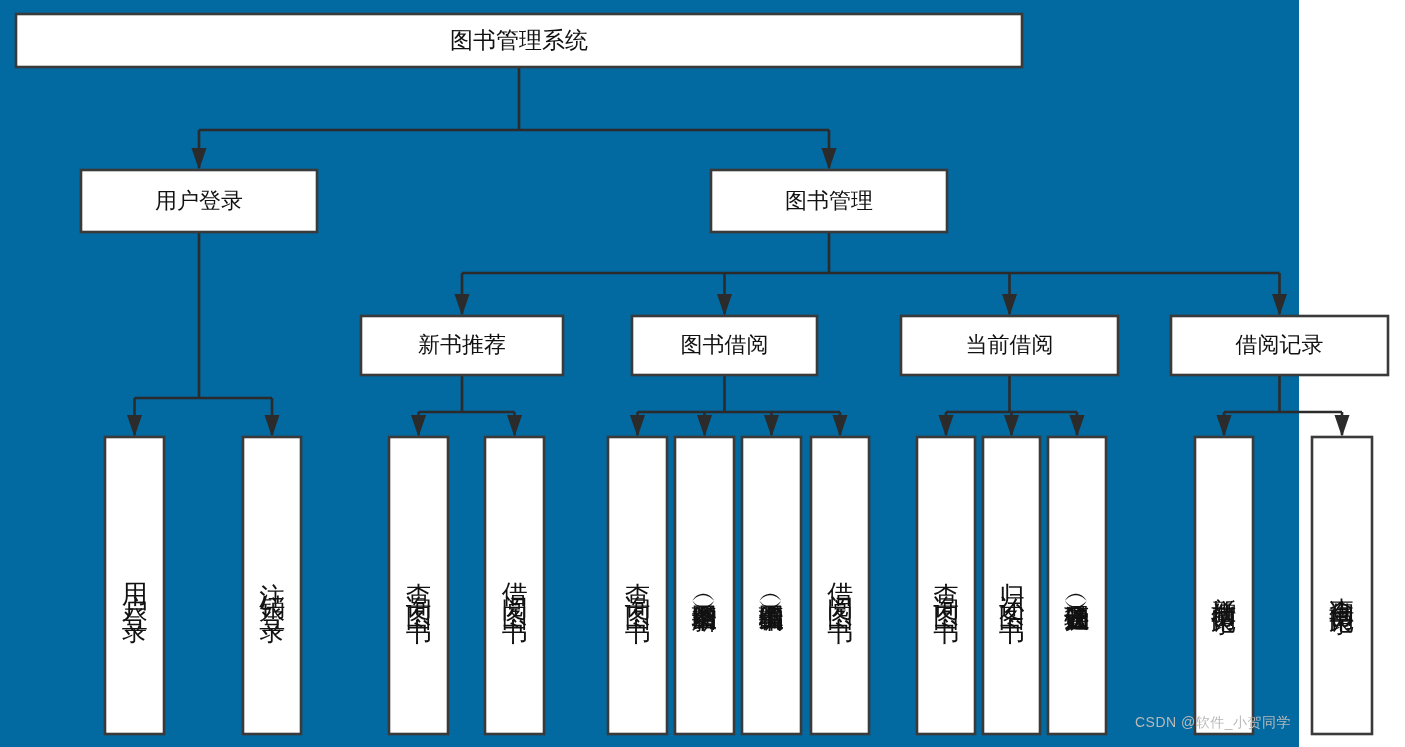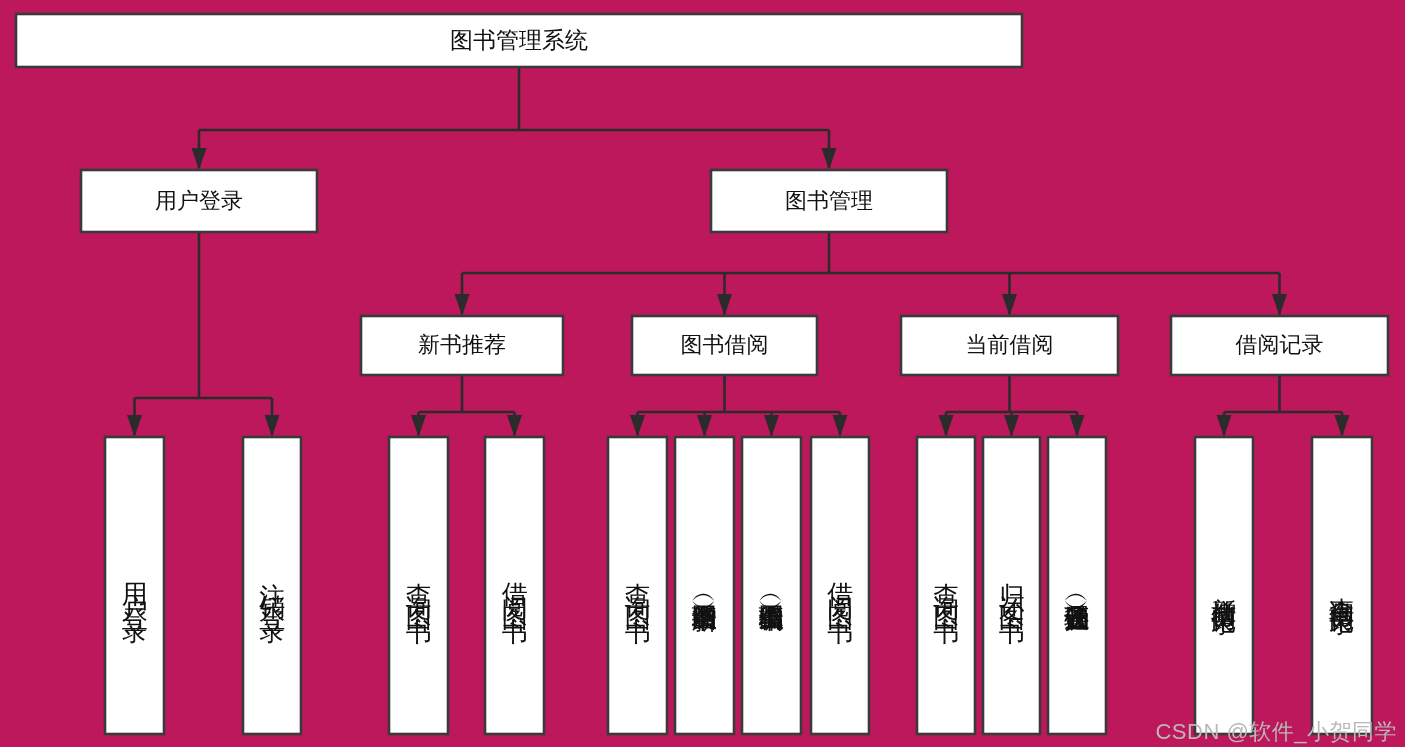--- a/index.html
+++ b/index.html
@@ -8,23 +8,23 @@
     background: #ffffff;
   }
   body {
     width: 1405px;
     height: 747px;
     font-family: "Liberation Sans", "DejaVu Sans", sans-serif;
     overflow: hidden;
   }
   #diagram-root {
     position: relative;
-    width: 1405px;
+    width: 1299px;
     height: 747px;
-    background: #be185d;
+    background: #0369a1;
     text-decoration: underline;
   }
   svg.diagram-canvas {
     position: absolute;
     left: 0;
     top: 0;
     width: 1405px;
     height: 747px;
   }
   .node-box {
@@ -70,23 +70,23 @@
     font-family: "Liberation Sans", "DejaVu Sans", sans-serif;
     font-size: 25px;
     line-height: 1.05;
     color: #111111;
     letter-spacing: 2px;
     white-space: nowrap;
   }
   .watermark {
     position: absolute;
     right: 8px;
-    bottom: 0;
-    font-family: "Liberation Sans", "DejaVu Sans", sans-serif;
-    font-size: 22px;
+    bottom: 15px;
+    font-family: "Liberation Sans", "DejaVu Sans", sans-serif;
+    font-size: 14px;
     color: #b9b9b9;
     letter-spacing: 0.5px;
     user-select: none;
   }
 </style>
 </head>
 <body>
 
 <div id="diagram-root">
 

